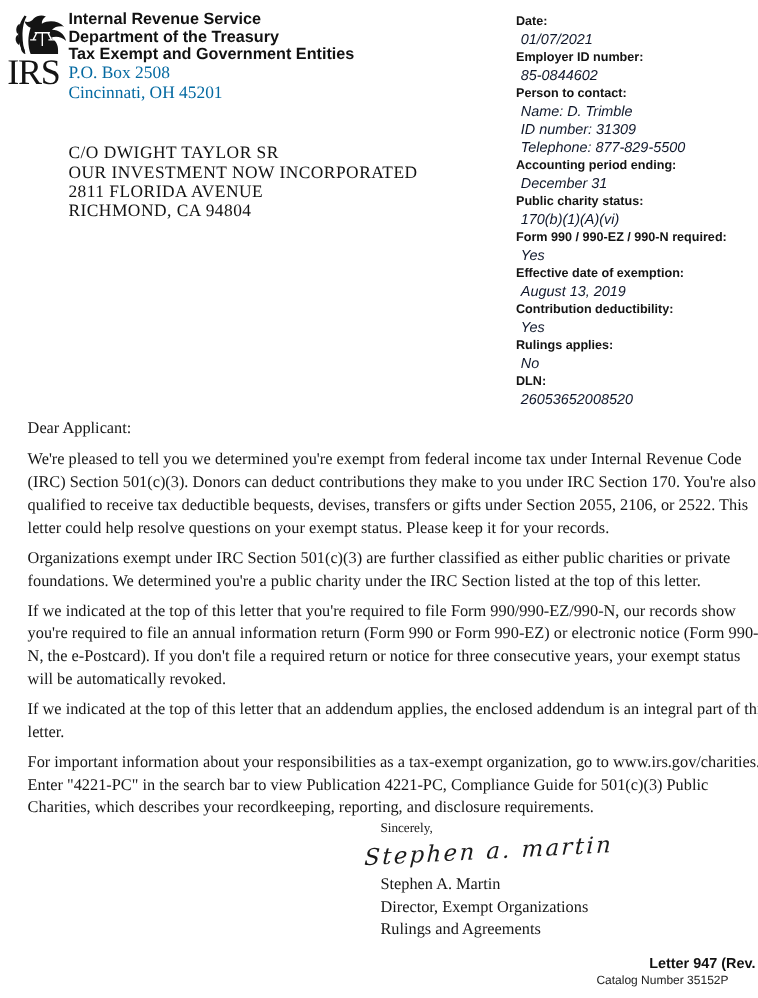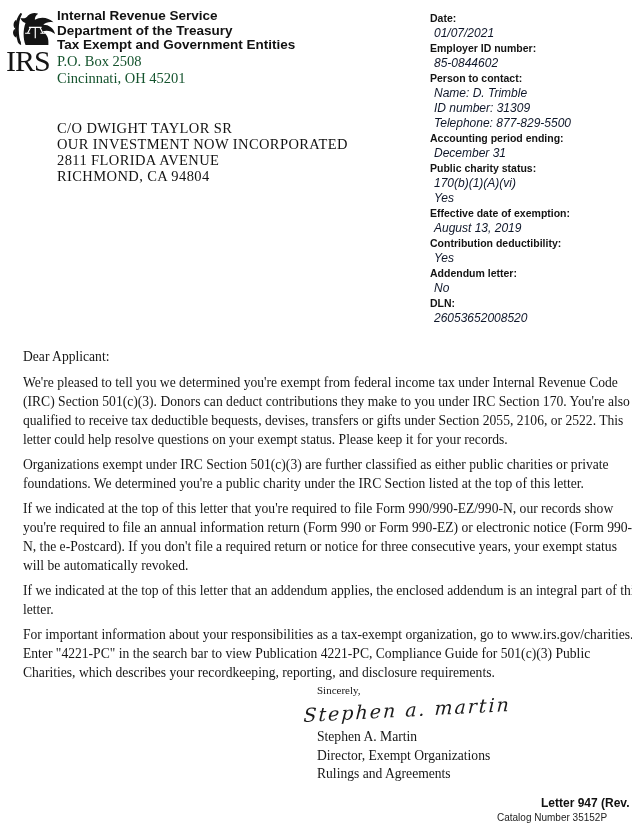--- a/index.html
+++ b/index.html
@@ -21,21 +21,21 @@
     font-family:"Liberation Serif", serif;
     font-size:30px;letter-spacing:-1px;color:#141414;
   }
   .org-block{position:absolute;left:57px;top:9px;}
   .org-line{
     font-family:"Liberation Sans", sans-serif;
     font-weight:bold;font-size:13.5px;line-height:14.5px;color:#121212;
   }
   .hq-line{
     font-family:"Liberation Serif", serif;
-    font-size:14.5px;line-height:17px;color:#14532d;
+    font-size:14.5px;line-height:17px;color:#0369a1;
   }
 
   
   .info-col{position:absolute;left:430px;top:11px;width:198px;}
   .info-label{
     font-family:"Liberation Sans", sans-serif;
     font-weight:bold;font-size:10.5px;line-height:15px;color:#131313;
   }
   .info-value{
     font-family:"Liberation Sans", sans-serif;
@@ -126,32 +126,33 @@
     </div>
     <div>
       <div class="info-label">Accounting period ending:</div>
       <div class="info-value">December 31</div>
     </div>
     <div>
       <div class="info-label">Public charity status:</div>
       <div class="info-value">170(b)(1)(A)(vi)</div>
     </div>
     <div>
+      <div class="info-label">Form 990 / 990-EZ / 990-N required:</div>
       <div class="info-value">Yes</div>
     </div>
     <div>
       <div class="info-label">Effective date of exemption:</div>
       <div class="info-value">August 13, 2019</div>
     </div>
     <div>
       <div class="info-label">Contribution deductibility:</div>
       <div class="info-value">Yes</div>
     </div>
     <div>
-      <div class="info-label">Addendum letter:</div>
+      <div class="info-label">Rulings applies:</div>
       <div class="info-value">No</div>
     </div>
     <div>
       <div class="info-label">DLN:</div>
       <div class="info-value">26053652008520</div>
     </div>
   </div>
 
   <div class="recipient">
     <div class="recipient-line">C/O DWIGHT TAYLOR SR</div>

